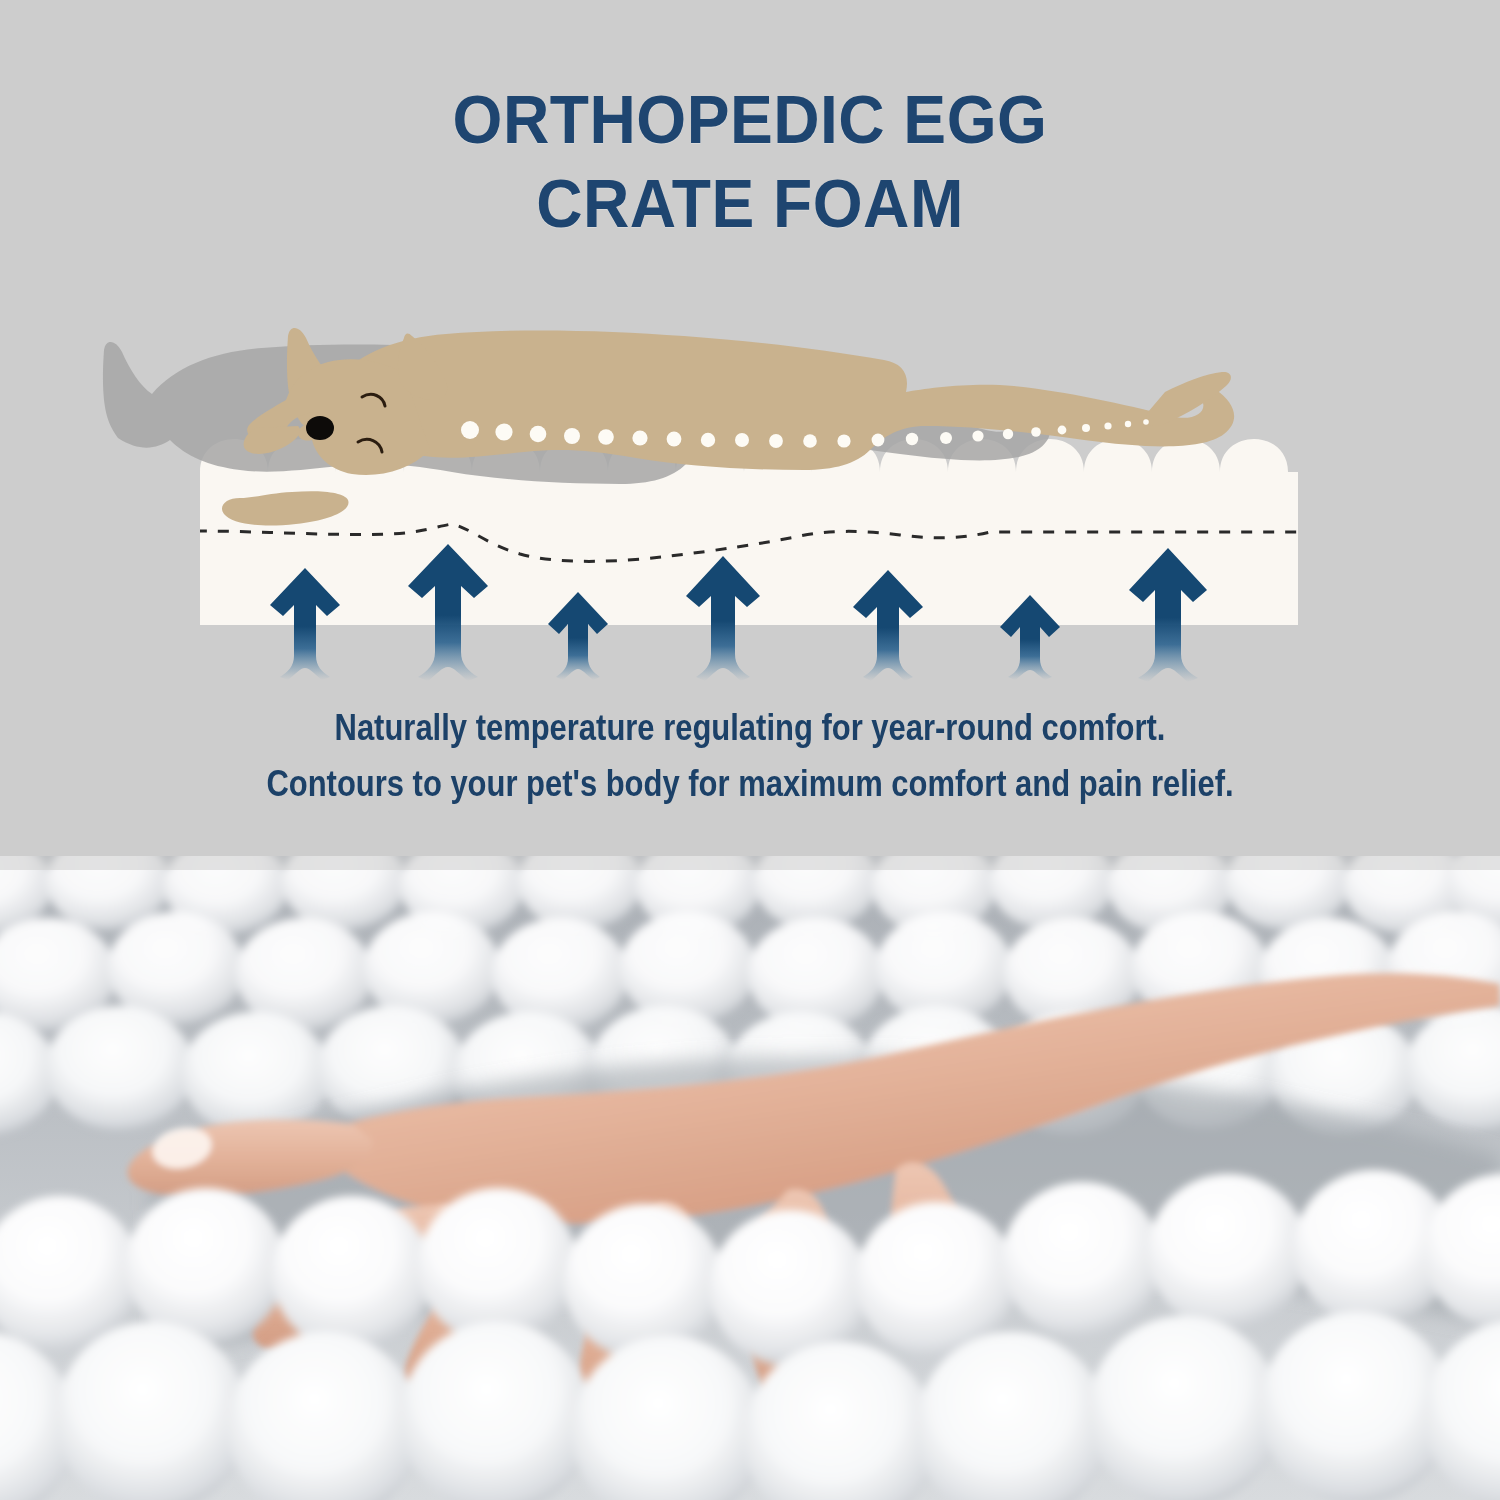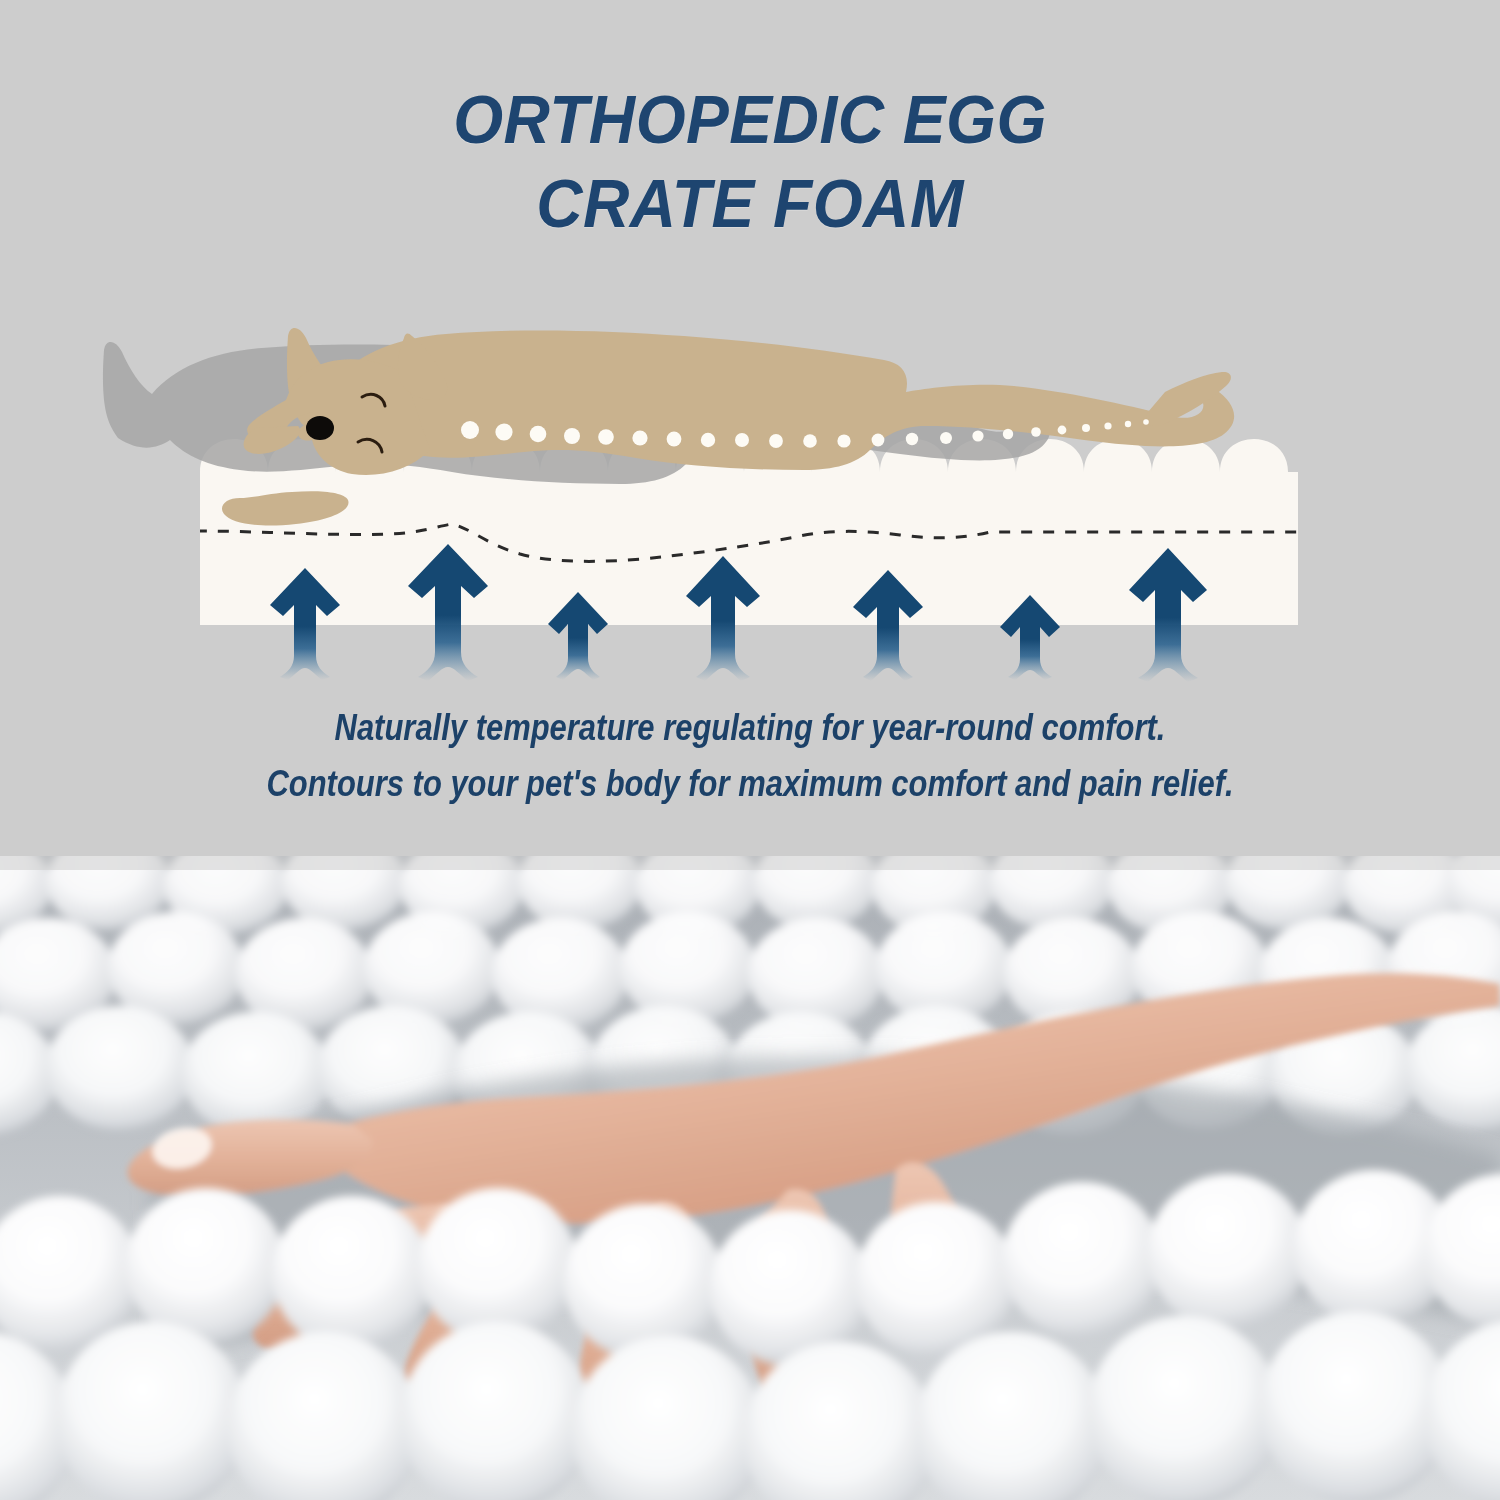--- a/index.html
+++ b/index.html
@@ -1,20 +1,20 @@
 <!DOCTYPE html>
 <html><head>
 <meta charset="utf-8">
 <title>Orthopedic Egg Crate Foam</title>
 <style>
   * { margin:0; padding:0; box-sizing:border-box; }
   html,body { width:1500px; height:1500px; overflow:hidden; }
   body { font-family:"Liberation Sans", sans-serif; background:#ccccca; }
 
-  #page { position:relative; width:1500px; height:1500px; overflow:hidden;font-style:italic; }
+  #page { position:relative; width:1500px; height:1500px; overflow:hidden; }
 
   
   .top-panel {
     position:absolute; left:0; top:0; width:1500px; height:856px;
     background:#cdcdcd;
   }
 
   .title {
     position:absolute; left:0; top:78px; width:1500px;
     text-align:center;

